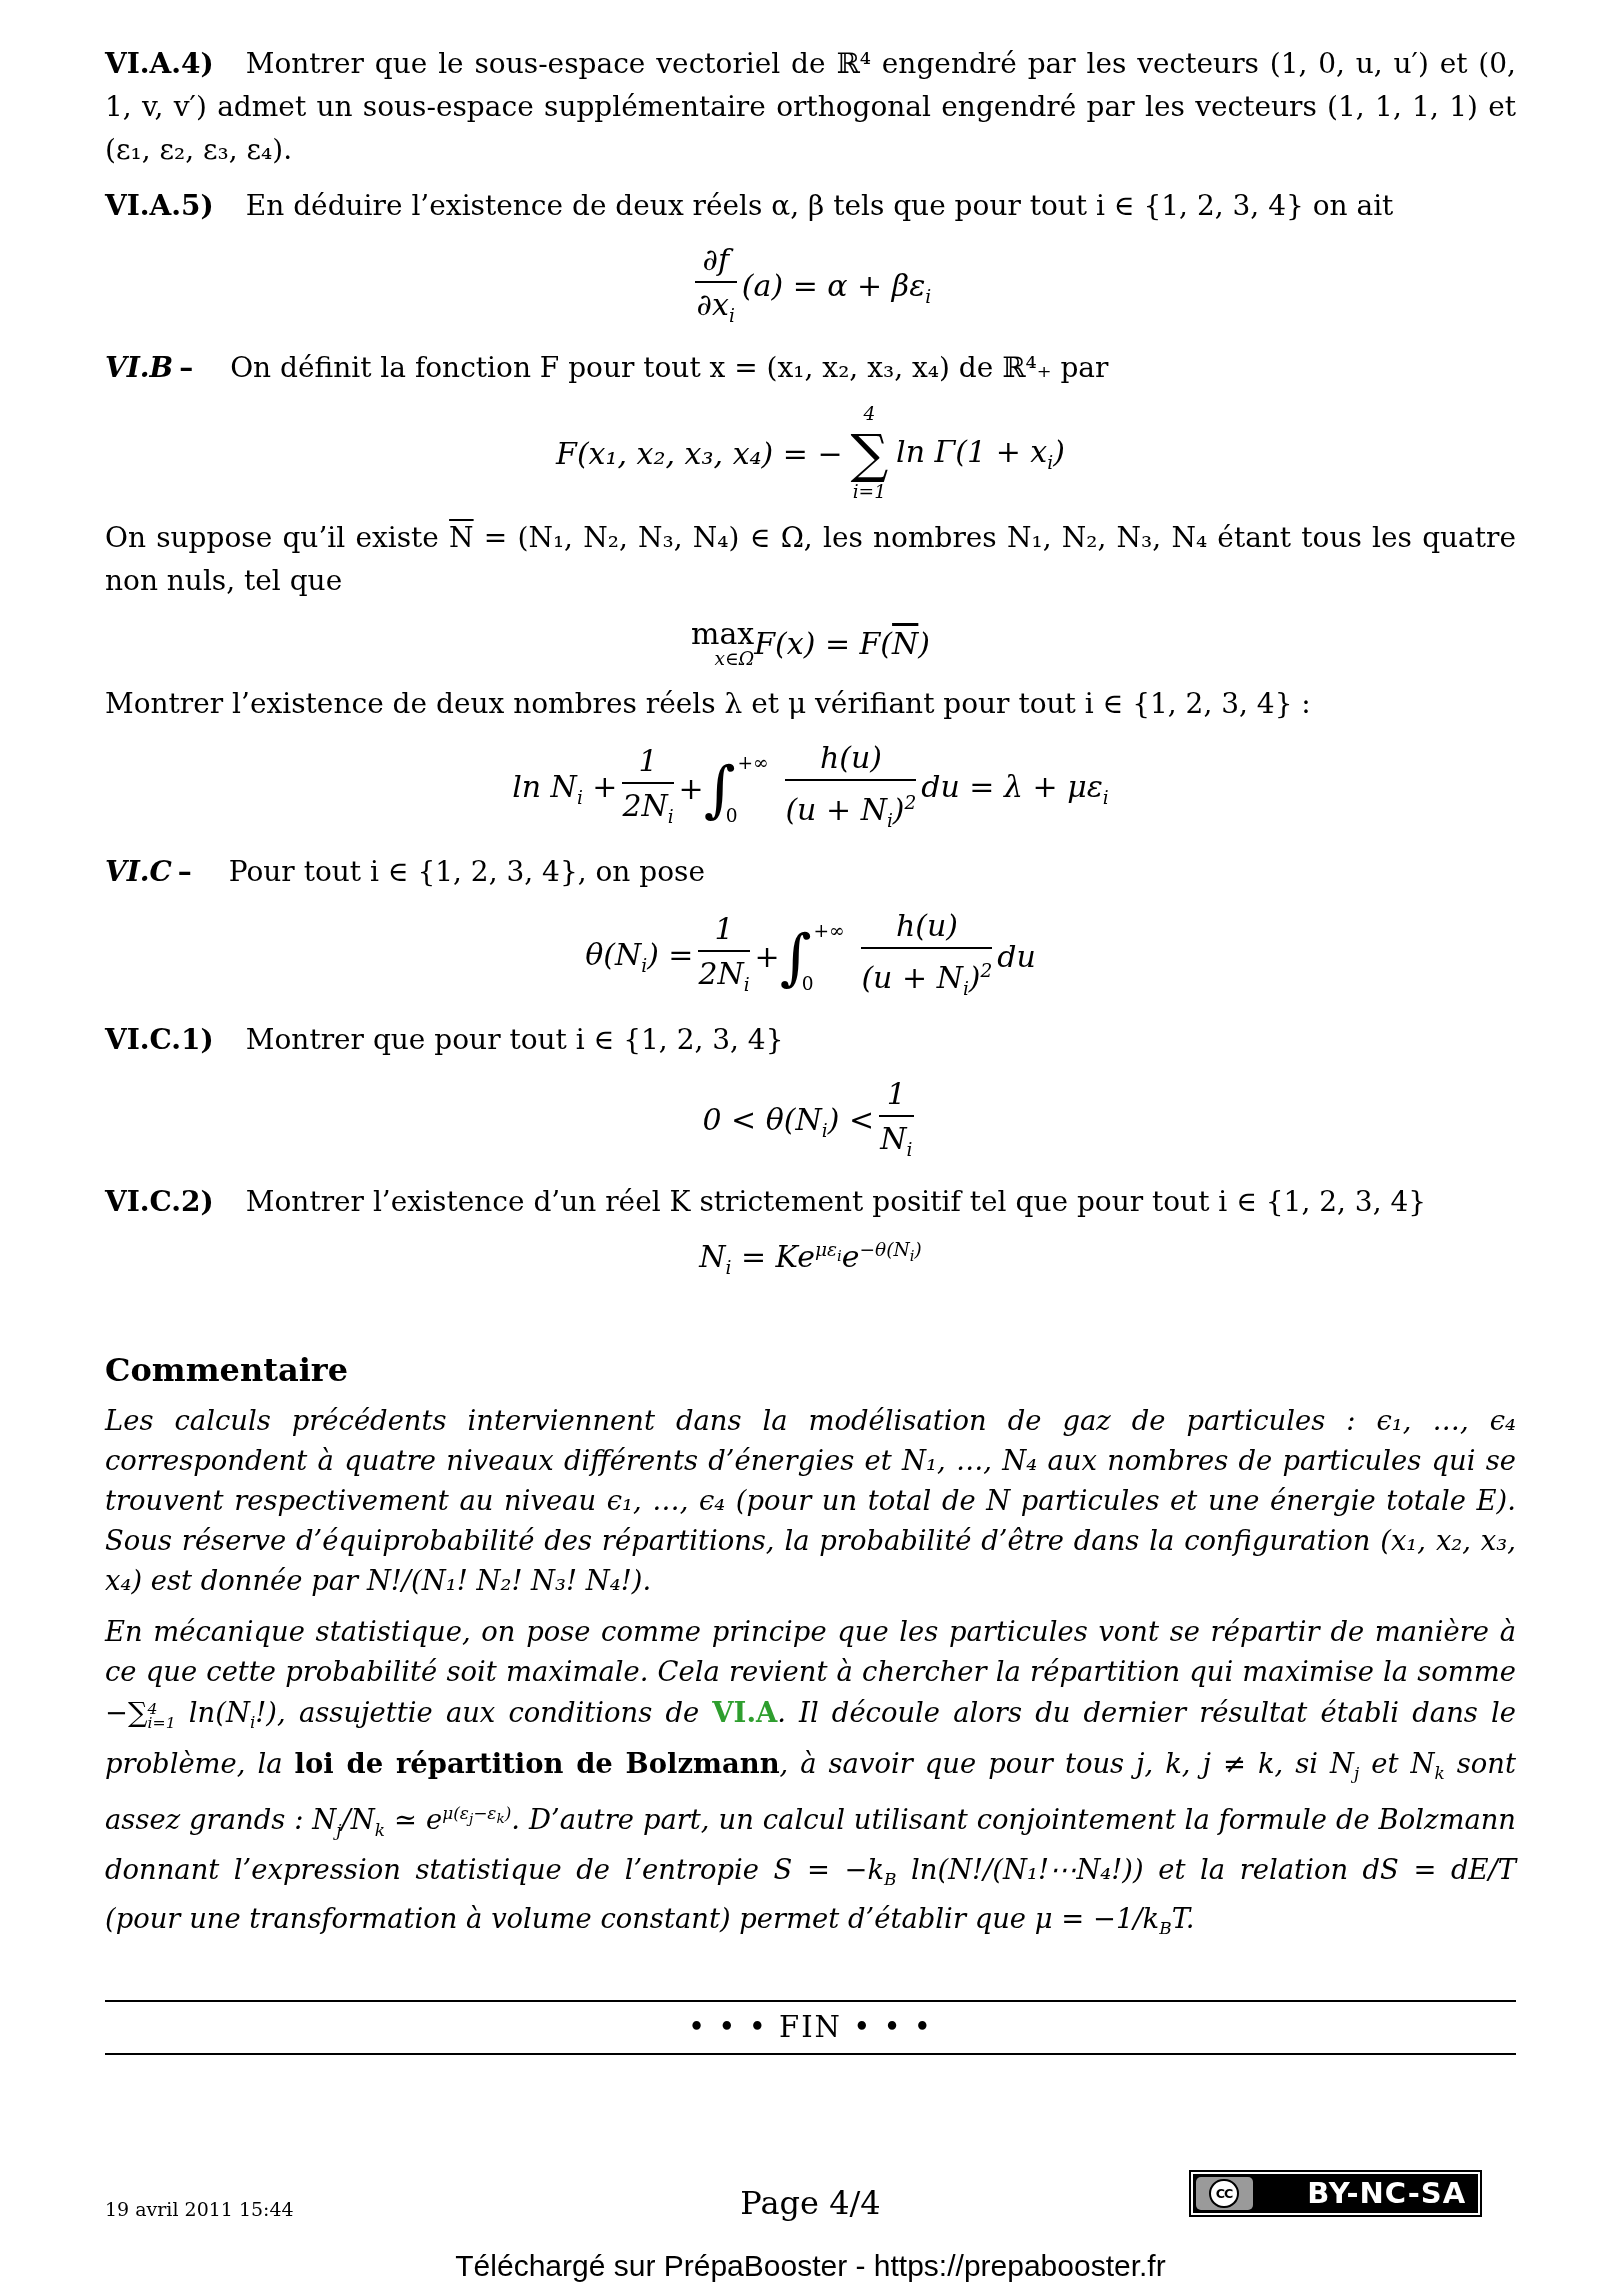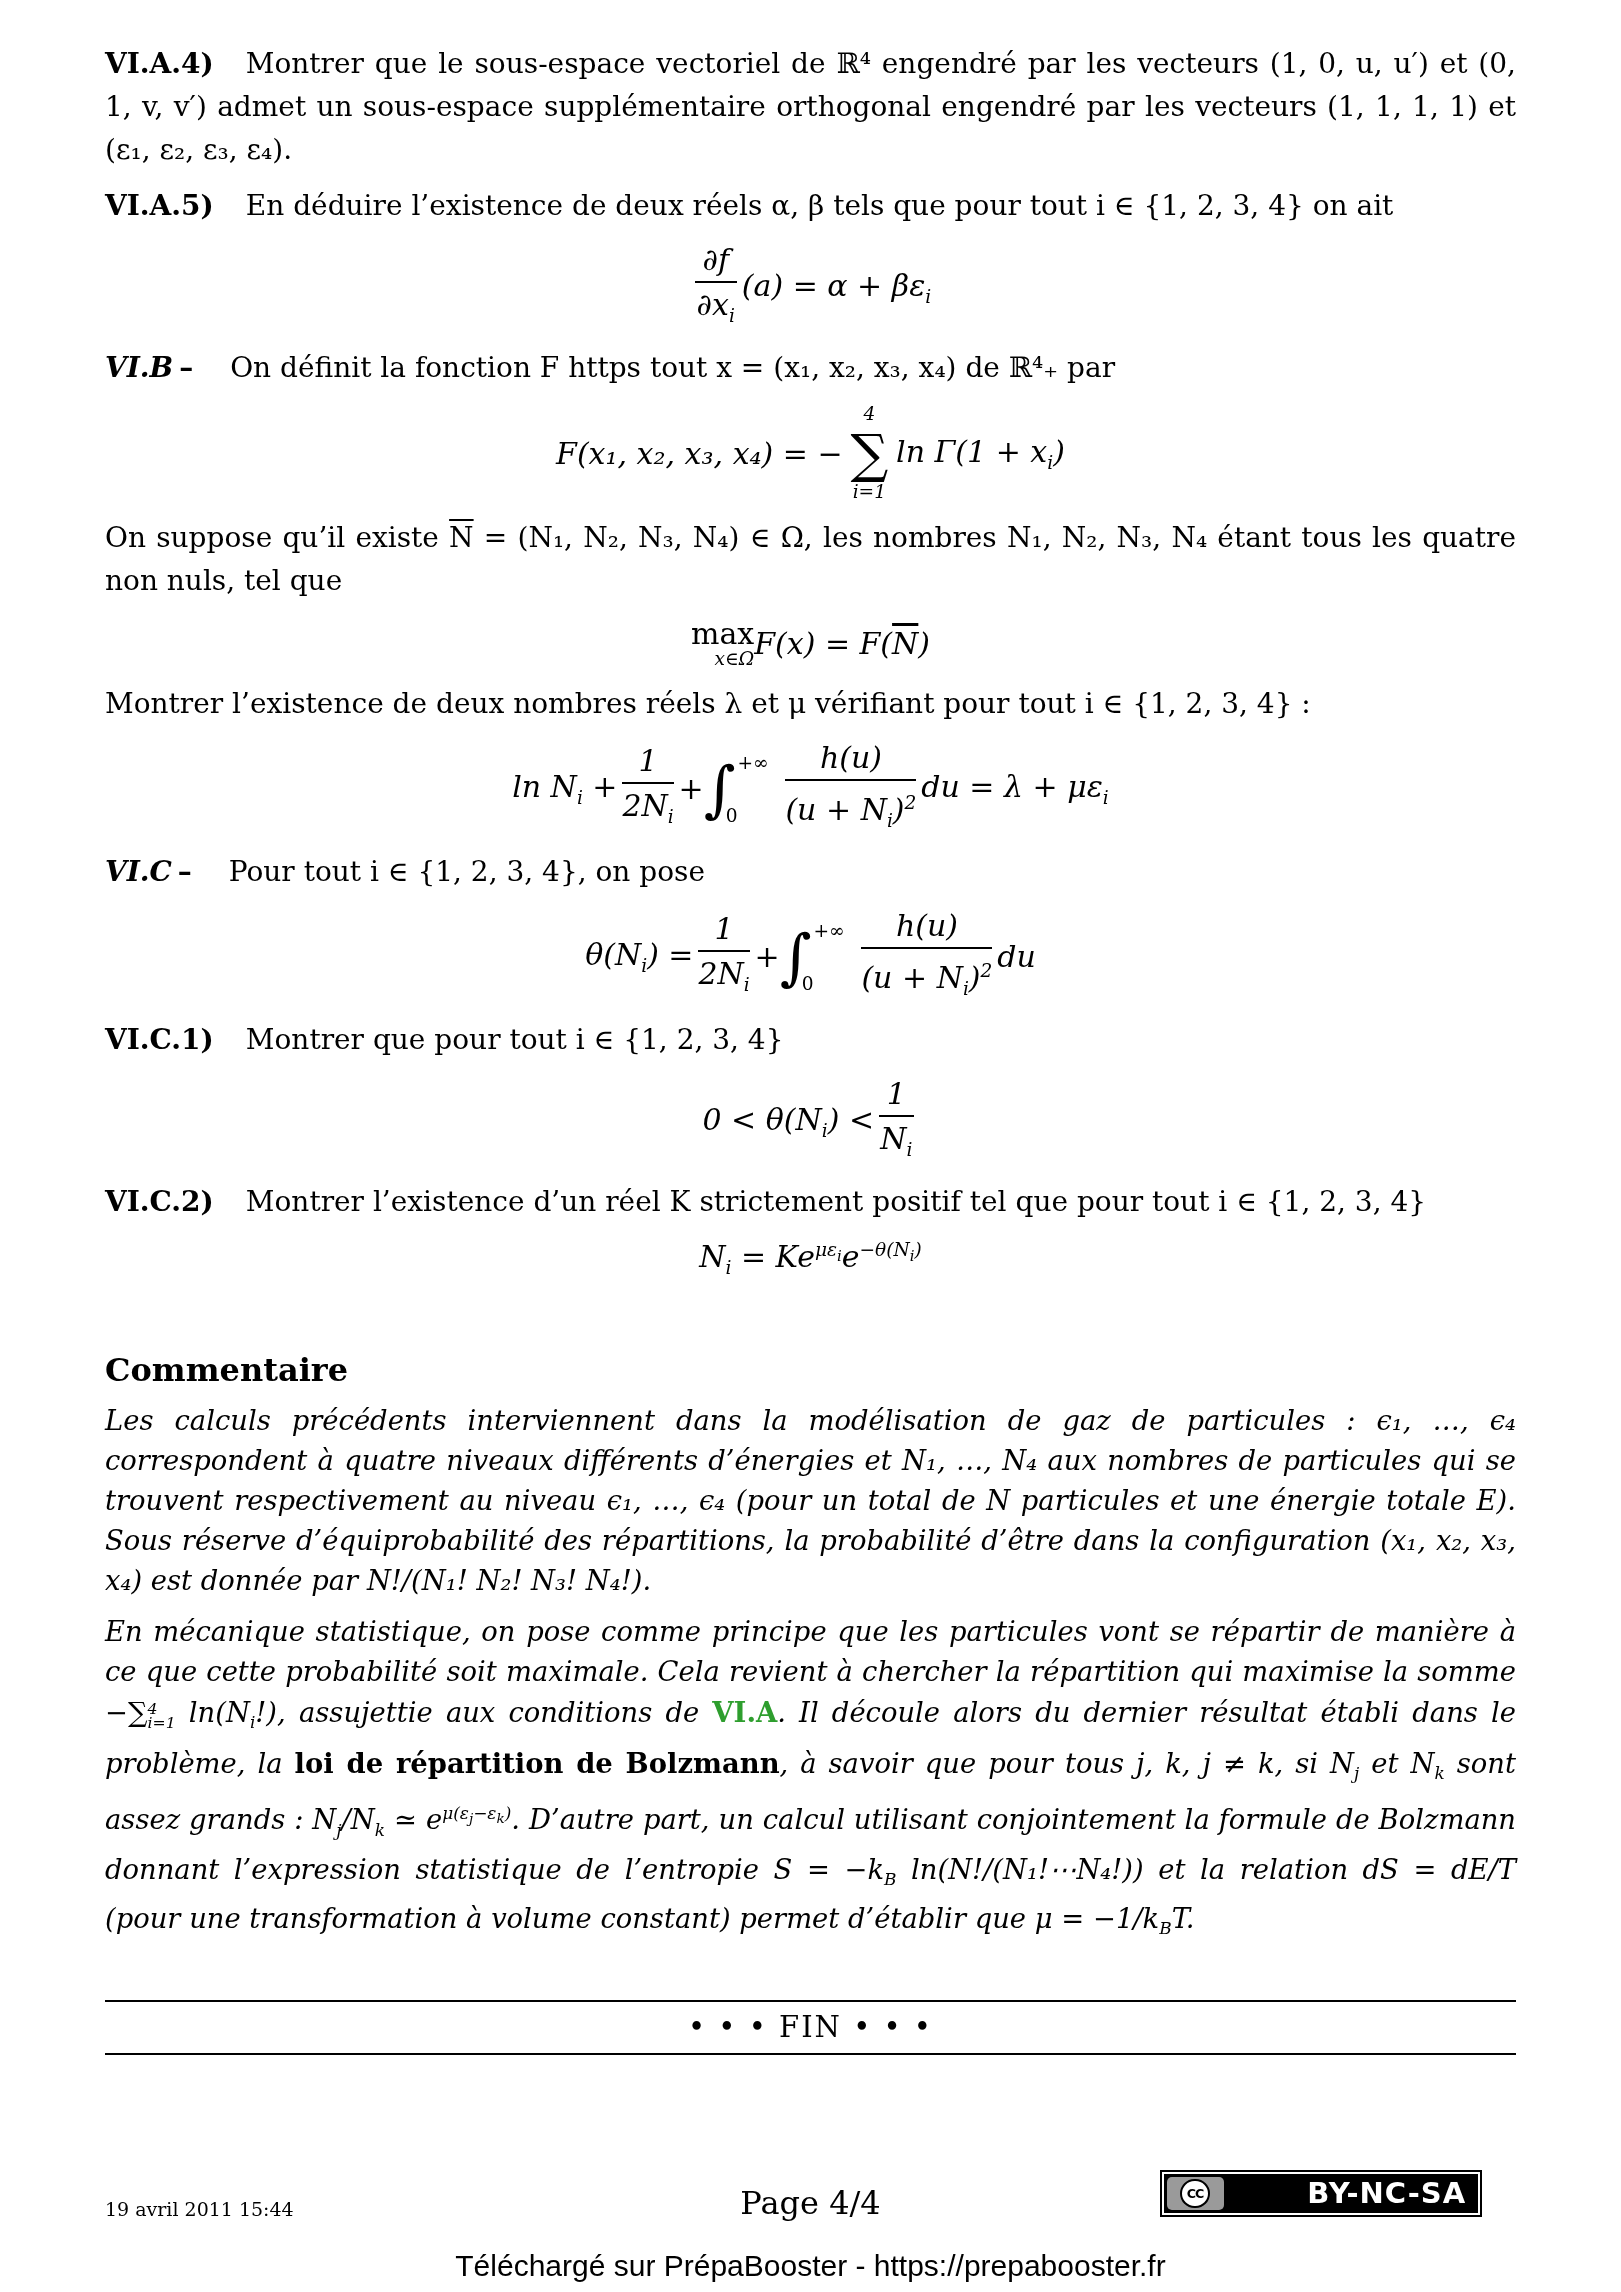--- a/index.html
+++ b/index.html
@@ -43,21 +43,21 @@
   .inl-sum{font-style:normal;}
   .inl-lims{display:inline-block;vertical-align:-5.9px;font-size:15.7px;line-height:14.7px;font-style:italic;text-align:left;}
   .inl-lims span{display:block;}
   
   .fin{margin-top:51px;border-top:2px solid #000;border-bottom:2px solid #000;
        text-align:center;font-size:29px;padding:7.8px 0 9.8px 0;letter-spacing:2px;}
   
   .f-date{position:absolute;left:105px;top:2198px;font-size:19px;}
   .f-page{position:absolute;left:0;width:100%;top:2184px;text-align:center;font-size:32px;}
   .cc-badge{position:absolute;right:139px;top:2170px;background:#000;padding:2px;display:flex;}
-  .cc-inner{border:2px solid #fff;background:#000;display:flex;align-items:center;gap:29px;}
+  .cc-inner{border:2px solid #fff;background:#000;display:flex;align-items:center;}
   .cc-left{background:#9a9a9a;border-radius:4.9px;width:57px;height:33px;margin:2.9px;
            display:flex;align-items:center;justify-content:center;}
   .cc-circle{width:25.5px;height:25.5px;border-radius:50%;background:#fff;border:2.9px solid #000;
              display:flex;align-items:center;justify-content:center;
              font-family:"DejaVu Sans",sans-serif;font-weight:700;font-size:12.7px;letter-spacing:-1px;}
   .cc-right{color:#fff;font-family:"DejaVu Sans",sans-serif;font-weight:700;font-size:29px;
             padding:0 11.8px 0 7.8px;letter-spacing:1px;margin-left:44px;}
   .dl-line{position:absolute;left:0;width:100%;top:2233px;text-align:center;
            font-family:"Liberation Sans",sans-serif;font-size:30px;margin-top:16px;}
 </style>
@@ -75,21 +75,21 @@
   </p>
 
   <div class="eq">
     <span class="frac mpiece">
       <span class="num">∂f</span>
       <span class="den"><span>∂x</span><sub>i</sub></span>
     </span><span class="mpiece"><span>(a) = α + βε</span><sub>i</sub></span>
   </div>
 
   <p class="para">
-    <span class="plabel-bi">VI.B</span><span class="pdash">–</span><span>On définit la fonction F https tout x = (x₁, x₂, x₃, x₄) de ℝ⁴₊ par</span>
+    <span class="plabel-bi">VI.B</span><span class="pdash">–</span><span>On définit la fonction F pour tout x = (x₁, x₂, x₃, x₄) de ℝ⁴₊ par</span>
   </p>
 
   <div class="eq">
     <span class="mpiece">F(x₁, x₂, x₃, x₄) = −</span><span class="bigop mpiece">
       <span class="lim">4</span>
       <span class="sym">∑</span>
       <span class="lim">i=1</span>
     </span><span class="mpiece"><span>ln Γ(1 + x</span><sub>i</sub><span>)</span></span>
   </div>
 

